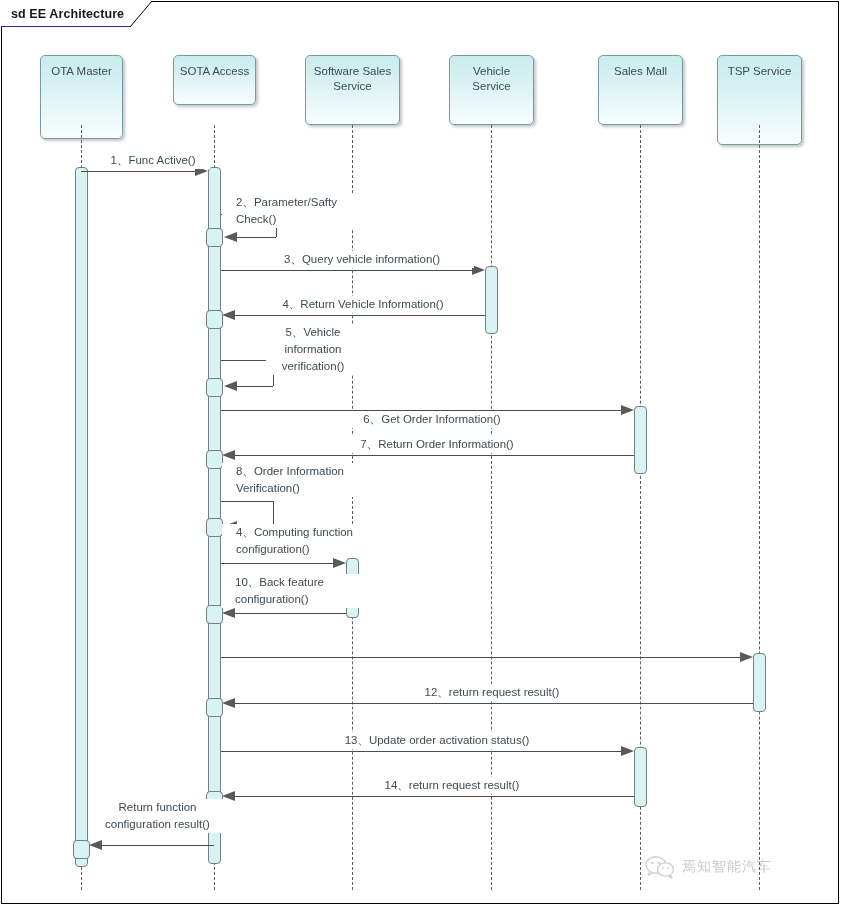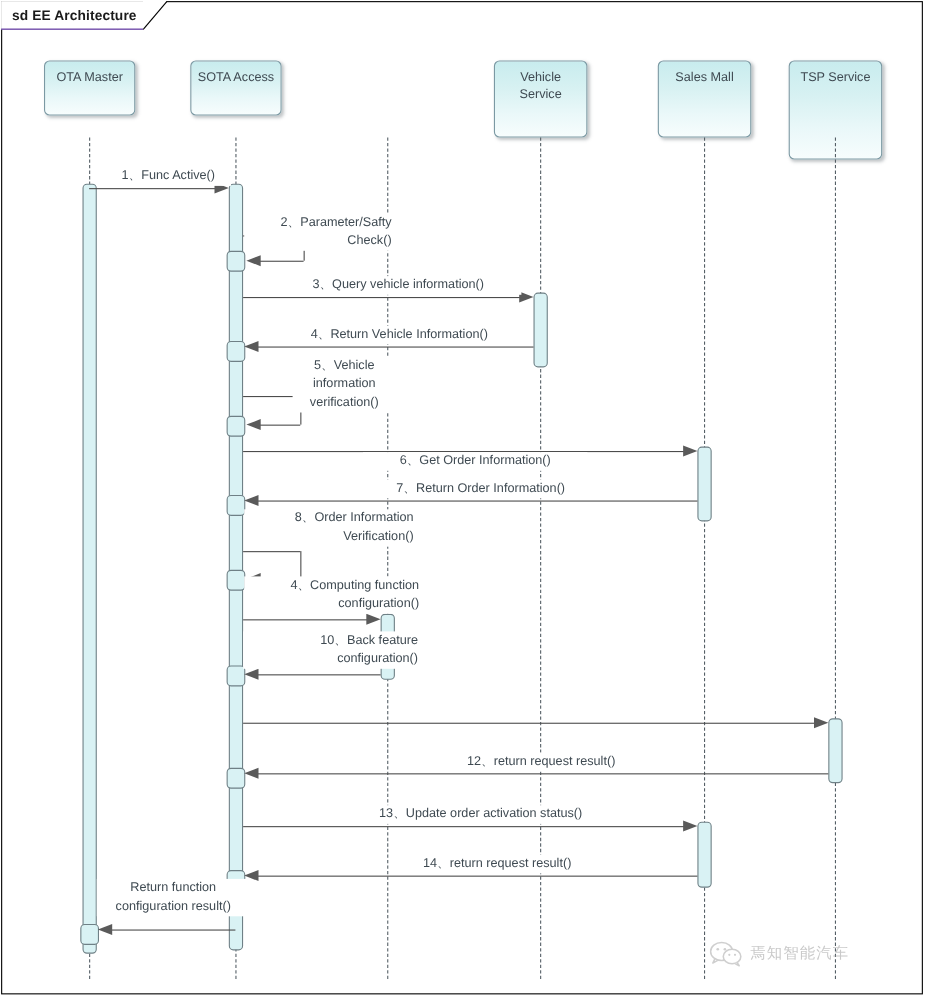--- a/index.html
+++ b/index.html
@@ -137,21 +137,21 @@
   .msg-label {
     position: absolute;
     font-size: 11.5px;
     color: #3f4a52;
     line-height: 17px;
     white-space: pre-line;
     background: #ffffff;
     padding: 0 2px;
   }
   .msg-label.center { text-align: center; }
-  .msg-label.left   { text-align: right; padding-left: 14px; }
+  .msg-label.left   { text-align: left; padding-left: 14px; }
 
   
   .watermark {
     position: absolute;
     display: flex;
     align-items: center;
     gap: 7px;
     opacity: 0.55;
   }
   .wm-text {
@@ -175,25 +175,29 @@
     </div>
     <div class="title-tab-corner">
       <svg width="22" height="26" viewBox="0 0 22 26">
         <path d="M0,0 L22,0 L0,26 Z" fill="#ffffff"></path>
         <path d="M22,0 L0,26" stroke="#000000" stroke-width="1" fill="none"></path>
         <path d="M0,26 L-2,26" stroke="#000000" stroke-width="1" fill="none"></path>
       </svg>
     </div>
   </div>
 
-  <div class="lifeline-head" style="left:40px; top:55px; width:83px; height:50px;">
+  <div class="lifeline-head" style="left:40px; top:55px; width:83px; height:84px;">
     <span class="lifeline-head-label">OTA Master</span>
   </div>
   <div class="lifeline-head" style="left:173px; top:55px; width:83px; height:50px;">
     <span class="lifeline-head-label">SOTA Access</span>
+  </div>
+  <div class="lifeline-head" style="left:305px; top:55px; width:95px; height:70px;">
+    <span class="lifeline-head-label">Software Sales
+Service</span>
   </div>
   <div class="lifeline-head" style="left:449px; top:55px; width:85px; height:70px;">
     <span class="lifeline-head-label">Vehicle Service</span>
   </div>
   <div class="lifeline-head" style="left:598px; top:55px; width:85px; height:70px;">
     <span class="lifeline-head-label">Sales Mall</span>
   </div>
   <div class="lifeline-head" style="left:717px; top:55px; width:85px; height:90px;">
     <span class="lifeline-head-label">TSP Service</span>
   </div>

